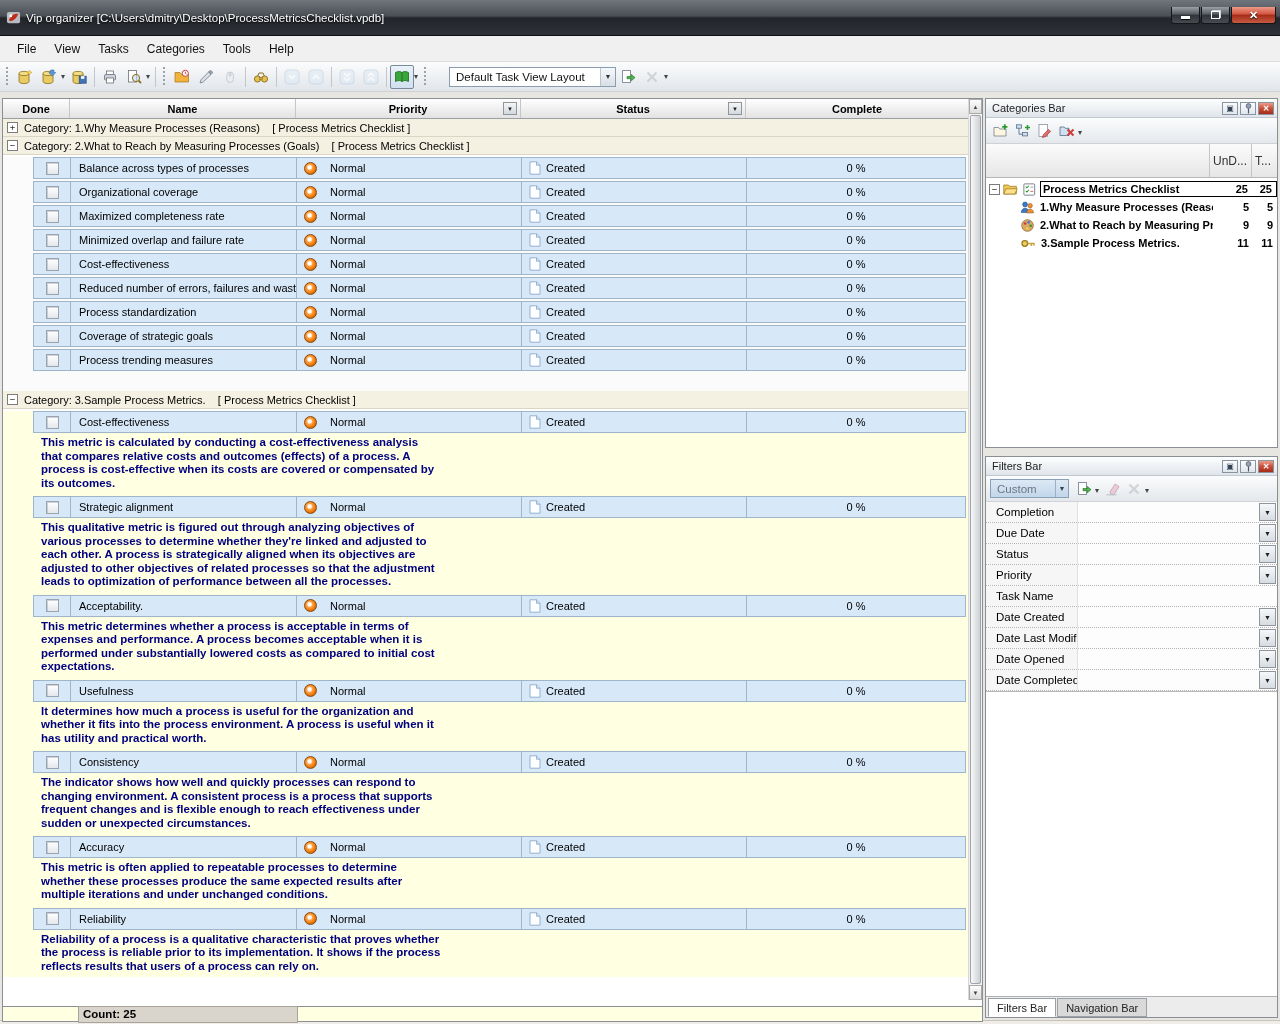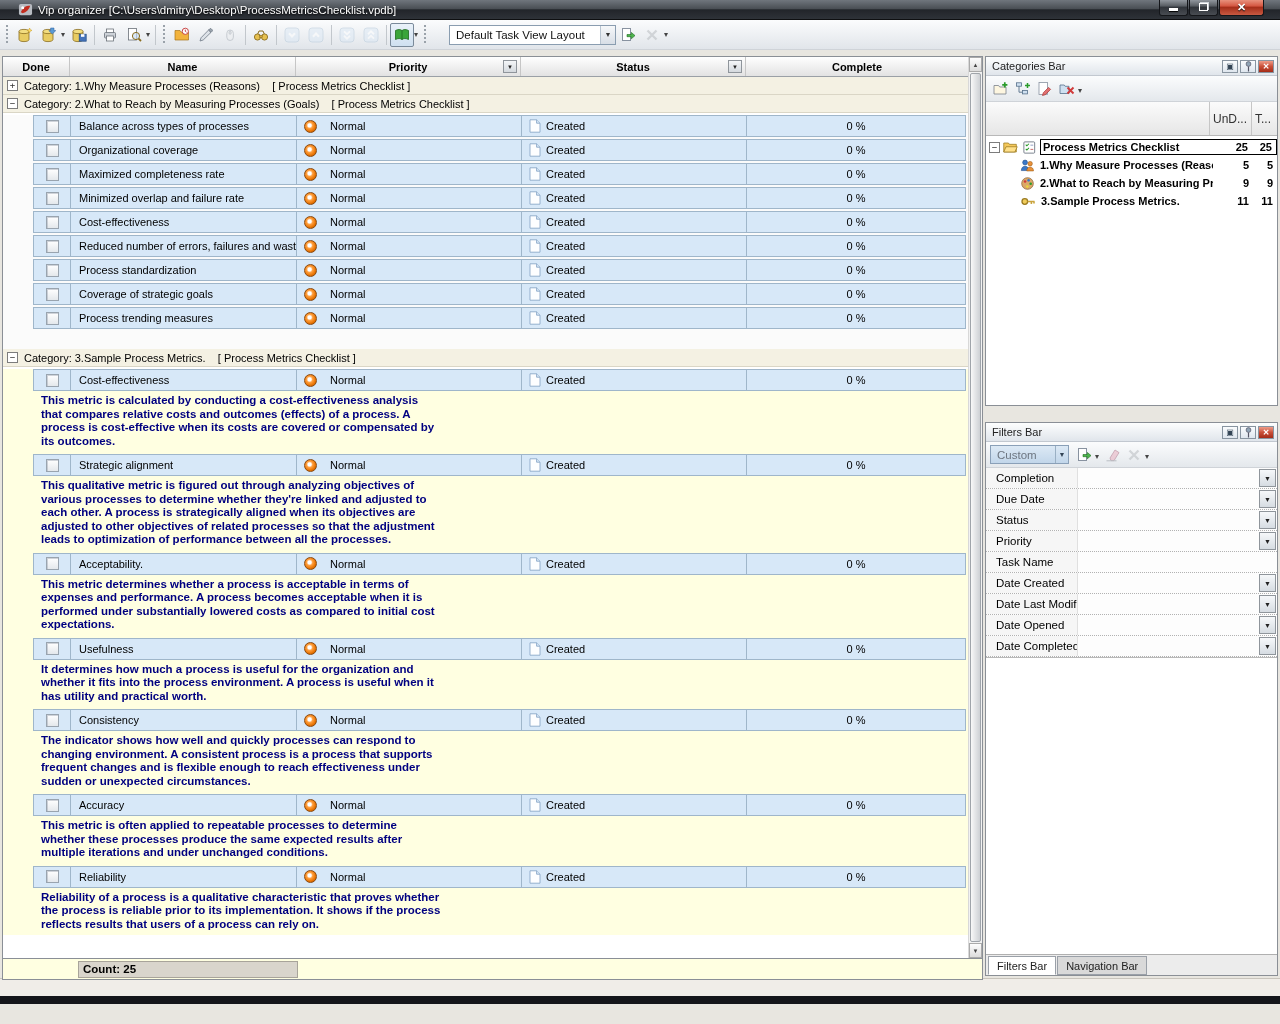--- a/index.html
+++ b/index.html
@@ -1,20 +1,20 @@
 <!DOCTYPE html>
 <html><head>
 <meta charset="utf-8">
 <style>
 *{margin:0;padding:0;box-sizing:border-box}
 html,body{width:1280px;height:1024px;overflow:hidden;background:#e8e6e0;font-family:"Liberation Sans",sans-serif}
 #win{position:relative;width:1280px;height:1024px;background:#e8e6e0}
 
 
-#titlebar{height:20px;background:linear-gradient(#70767d 0%,#4a4f55 45%,#22252a 52%,#2e3238 100%);display:flex;align-items:center;padding:0 16px;border-bottom:1px solid #0e0f11}
+#titlebar{height:36px;background:linear-gradient(#70767d 0%,#4a4f55 45%,#22252a 52%,#2e3238 100%);display:flex;align-items:center;padding:0 4px;border-bottom:1px solid #0e0f11}
 #app-icon{width:15px;height:15px;margin:0 5px 0 2px;flex:none}
 #title-text{color:#fff;font-size:11.5px;text-shadow:0 1px 2px #000;flex:1;white-space:nowrap;overflow:hidden}
 .winbtns{display:flex;gap:1px;margin-top:-4px}
 .winbtn{width:29px;height:17px;display:flex;align-items:center;justify-content:center;border:1px solid #14161a;border-top:none;background:linear-gradient(#9aa0a7,#565b61 45%,#30343a 50%,#484c52);border-radius:0 0 3px 3px;cursor:default}
 .winbtn.close{width:45px;background:linear-gradient(#eb9a86,#d45540 45%,#a42c18 50%,#c85a42)}
 .glyph-min{width:9px;height:3px;background:#fff;box-shadow:0 1px 1px #000;margin-top:5px}
 .glyph-max{width:9px;height:8px;border:1px solid #fff;box-shadow:1px -1px 0 #cfd4da;background:transparent}
 .glyph-x{color:#fff;font-size:11px;font-weight:bold;text-shadow:0 1px 1px #000;line-height:10px}
 
 
@@ -63,32 +63,32 @@
 .cname{width:226px;padding-left:8px}
 .cprio{width:225px;padding-left:7px;gap:13px}
 .cstat{width:225px;padding-left:7px;gap:5px}
 .ccomp{flex:1;justify-content:center;border-right:none}
 .cb{width:13px;height:13px;background:linear-gradient(#ffffff,#e4e8ec);border:1px solid #99a4af;box-shadow:inset 1px 1px 0 rgba(150,160,172,.45)}
 .orb{width:13px;height:13px;border-radius:50%;background:radial-gradient(circle at 42% 40%,#ffffff 0 17%,#ffa040 33%,#e87200 66%,#9e4e00 100%);border:1px solid #8a4a10;flex:none}
 .drow{padding:3px 10px 4px 38px}
 .dtext{max-width:400px;font-size:11.5px;font-weight:bold;line-height:13.5px;color:#000080}
 
 
-#gfooter{height:21px;background:#ffffe1;border-top:1px solid #8a8f96;display:flex;align-items:center}
+#gfooter{height:15px;background:#ffffe1;border-top:1px solid #8a8f96;display:flex;align-items:center}
 #count-box{margin-left:75px;width:220px;height:17px;background:#d9d5cc;border:1px solid #a8a49a;font-size:11.5px;font-weight:bold;color:#000;padding:1px 4px}
 
 
 #vscroll{position:absolute;top:0;right:0;bottom:21px;width:14px;background:#f2f2f2;border-left:1px solid #d8d8d8;display:flex;flex-direction:column}
 .sbtn{height:15px;background:linear-gradient(#fdfdfd,#dcdcdc);border:1px solid #aaa;display:flex;align-items:center;justify-content:center;font-size:6px;color:#444}
 #vthumb{flex:1;margin:1px;background:linear-gradient(90deg,#f8f8f8,#cdd0d4);border:1px solid #9fa4aa;border-radius:2px}
 
 
 .panel{background:#fff;border:1px solid #8a8f96;display:flex;flex-direction:column}
 #cats-panel{height:350px}
-#filters-panel{flex:1;margin-top:16px}
+#filters-panel{flex:1;margin-top:8px}
 .phead{height:19px;background:linear-gradient(#fdfefe,#e0e5eb);border-bottom:1px solid #c2c8d0;display:flex;align-items:center;padding:0 3px 0 6px}
 .phead .ptitle{flex:1;font-size:11px;color:#222}
 .pbtn{width:16px;height:13px;border:1px solid #8894a0;background:linear-gradient(#fafcfe,#dfe6ee);display:flex;align-items:center;justify-content:center;margin-left:2px;font-size:8px;color:#345}
 .pbtn.close{background:linear-gradient(#ef9c88,#c94f38 50%,#a42c18);color:#fff;font-weight:bold}
 .ptools{height:26px;background:linear-gradient(#fbfcfd,#e4e8ec);border-bottom:1px solid #cfd3d8;display:flex;align-items:center;padding-left:4px}
 .ptools .tbtn{width:22px;height:22px}
 
 
 #tree-cols{height:34px;display:flex;background:linear-gradient(#fbfbfb,#e6e6e6);border-bottom:1px solid #b8b8b8;font-size:12px;color:#333}
 #tree-cols .tc-spacer{flex:1}
@@ -146,20 +146,28 @@
         </span>
       <span class="winbtn">
           <span class="glyph-max"></span>
         </span>
       <span class="winbtn close">
           <span class="glyph-x">✕</span>
         </span>
     </span>
   </div>
 
+  <div id="menubar">
+      <span class="menu-item">File</span>
+      <span class="menu-item">View</span>
+      <span class="menu-item">Tasks</span>
+      <span class="menu-item">Categories</span>
+      <span class="menu-item">Tools</span>
+      <span class="menu-item">Help</span>
+    </div>
 
   <div id="toolbar">
       <span class="grip"></span>
       <span class="tbtn ">
         <span class="tbicon">
           <svg width="16" height="16" viewBox="0 0 16 16">
             <path d="M2 4.5v8c0 1.2 2.2 2.1 5 2.1s5-.9 5-2.1v-8" fill="#e8cc62" stroke="#8a6d1f" stroke-width=".8"></path>
             <ellipse cx="7" cy="4.5" rx="5" ry="2.1" fill="#f2dd80" stroke="#8a6d1f" stroke-width=".8"></ellipse>
             <path d="M12.6 1l.7 1.7 1.7.7-1.7.7-.7 1.7-.7-1.7-1.7-.7 1.7-.7z" fill="#ffe06a" stroke="#c99a1e" stroke-width=".5"></path>
           </svg>

